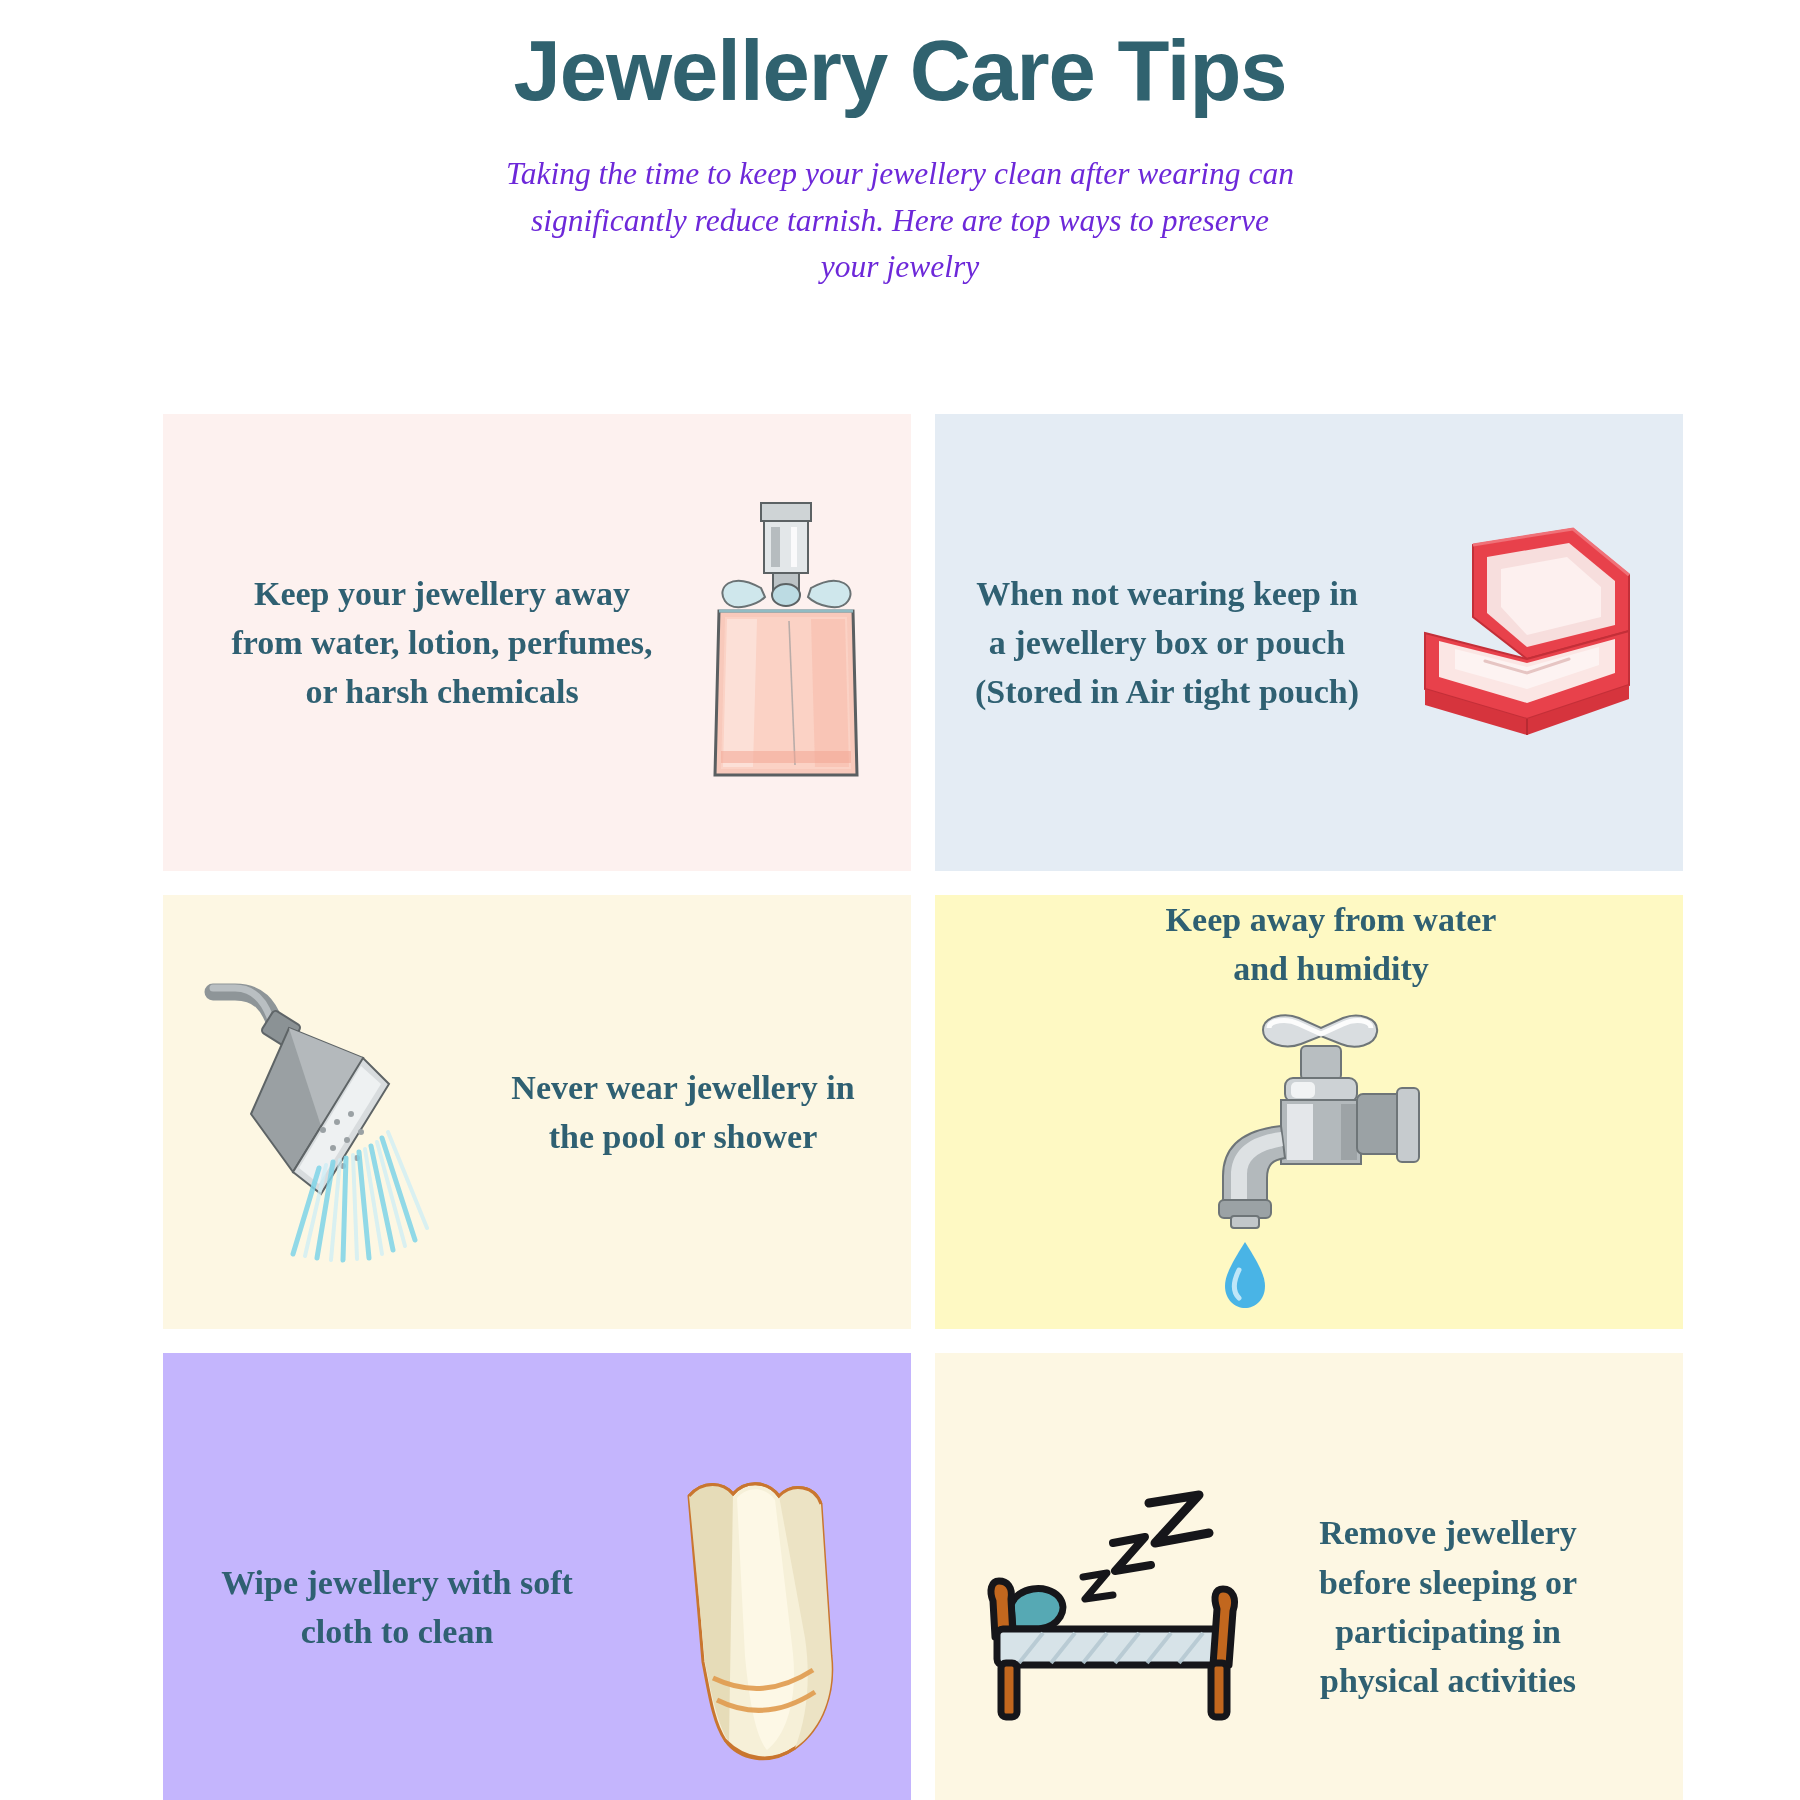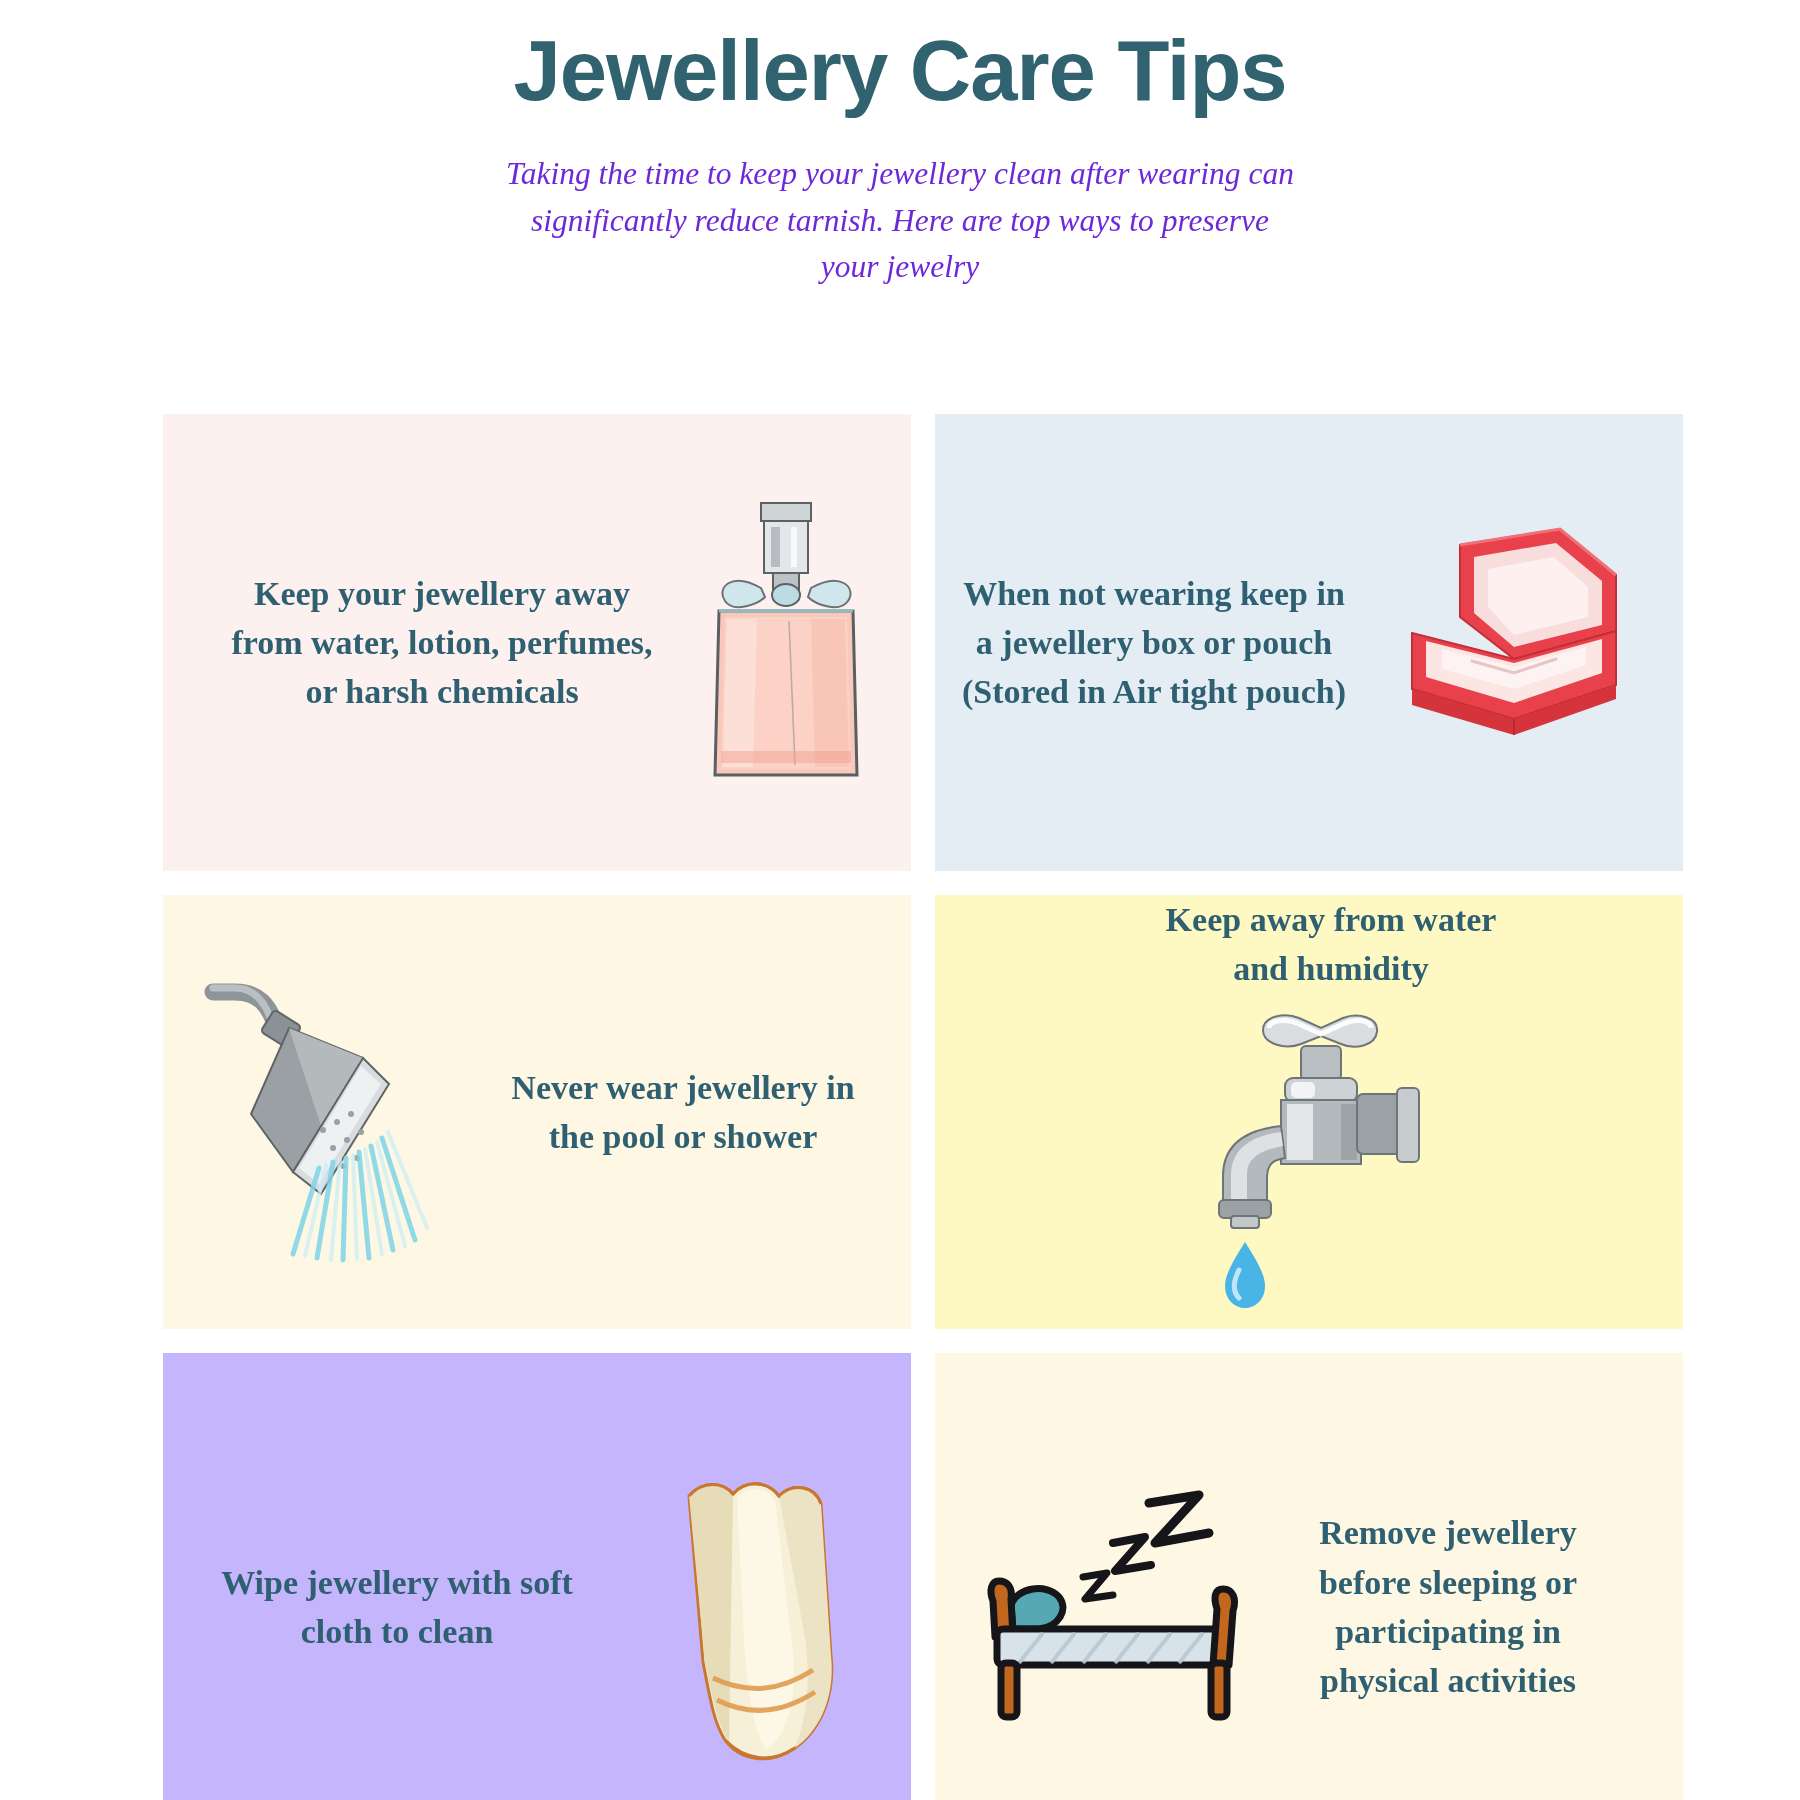--- a/index.html
+++ b/index.html
@@ -94,21 +94,21 @@
   }
 
   
   .card.text-left  { flex-direction: row; }
   .card.text-right { flex-direction: row; }
 
   
   .c1 .card-text { width: 430px; margin-left: 42px; }
   .c1 .card-art  { width: 250px; margin-left: 6px; }
   
-  .c2 .card-text { width: 400px; margin-left: 19px; }
+  .c2 .card-text { width: 400px; margin-left: 32px; }
   .c2 .card-art  { width: 290px; margin-left: 10px; }
   
   .c3 .card-art  { width: 280px; margin-left: 30px; }
   .c3 .card-text { width: 380px; margin-left: 20px; }
   
   .c4 .card-text { width: 370px; margin-left: 44px; }
   .c4 .card-art  { width: 260px; margin-left: 20px; }
   
   .c5 .card-text { width: 380px; margin-left: 44px; }
   .c5 .card-art  { width: 250px; margin-left: 30px; }

